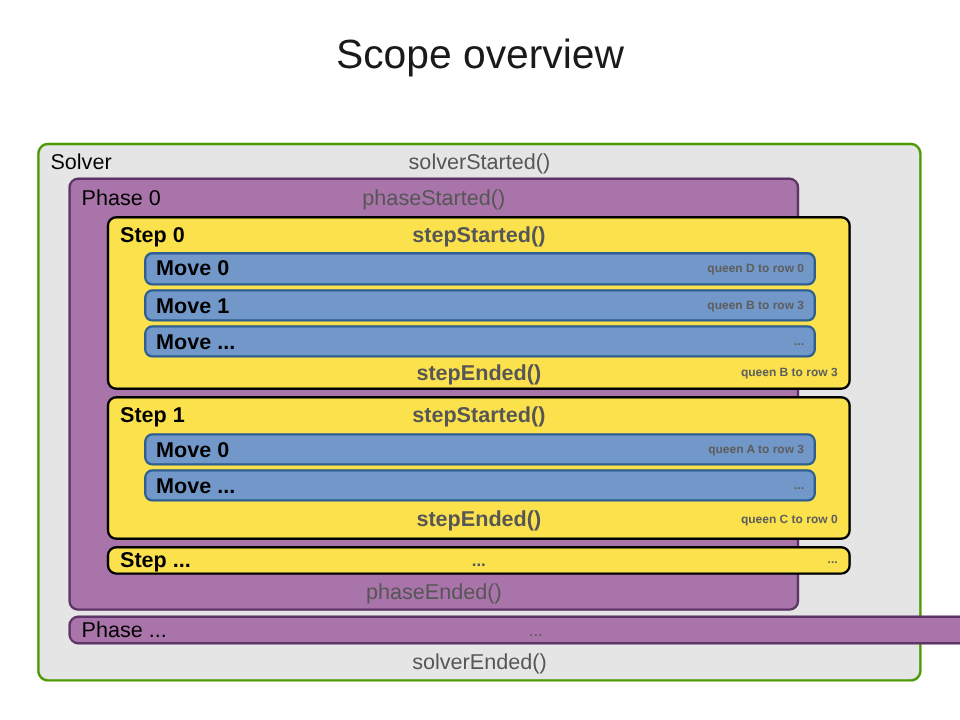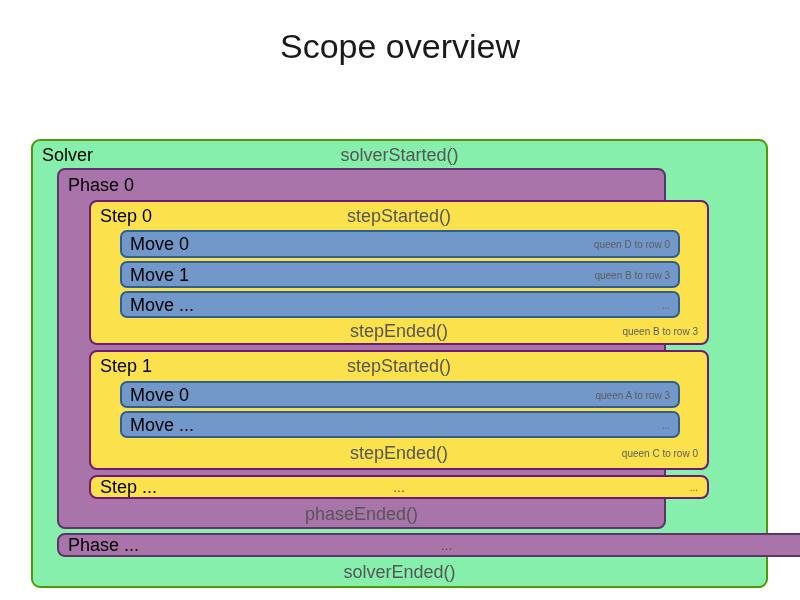--- a/index.html
+++ b/index.html
@@ -15,30 +15,30 @@
   }
   .subtitle {
     position: absolute; top: 69px; left: 0; width: 800px;
     text-align: center; font-size: 13px; color: #1a1a1a;
   }
 
   .box { position: absolute; box-sizing: border-box; }
 
   .solver-box {
     left: 31px; top: 119px; width: 737px; height: 449px;
-    background: #86efac; border: 2px solid #4e9a06; border-radius: 9px; margin-top: 20px;
+    background: #e5e5e5; border: 2px solid #4e9a06; border-radius: 9px;
   }
   .phase-box {
     background: #a974a9; border: 2px solid #5c3566; border-radius: 8px;
   }
   .phase-box.main { left: 24px; top: 27px; width: 609px; height: 361px; }
   .phase-box.more  { left: 24px; top: 392px; width: 779px; height: 24px; }
 
   .step-box {
-    background: #fbe24c; border: 2px solid #701a75; border-radius: 8px;
+    background: #fbe24c; border: 2px solid #000000; border-radius: 8px; font-weight: bold;
   }
   .step-box.s0 { left: 30px; top: 30px;  width: 620px; height: 145px; }
   .step-box.s1 { left: 30px; top: 180px; width: 620px; height: 120px; }
   .step-box.more { left: 30px; top: 305px; width: 620px; height: 24px; }
 
   .move-box {
     background: #7297c9; border: 2px solid #2f5f91; border-radius: 7px;
   }
 
   .row { position: absolute; left: 0; right: 0; }
@@ -72,20 +72,21 @@
 
     <div class="row" style="top:0; height:27px;">
       <span class="label">Solver</span>
       <span class="event">solverStarted()</span>
     </div>
 
     <div class="box phase-box main">
 
       <div class="row" style="top:0; height:30px;">
         <span class="label">Phase 0</span>
+        <span class="event">phaseStarted()</span>
       </div>
 
       <div class="box step-box s0">
         <div class="row" style="top:0; height:28px;">
           <span class="label">Step 0</span>
           <span class="event">stepStarted()</span>
         </div>
         <div class="box move-box" style="left:29px; top:28px; width:560px; height:28px;">
           <span class="label">Move 0</span>
           <span class="note">queen D to row 0</span>

